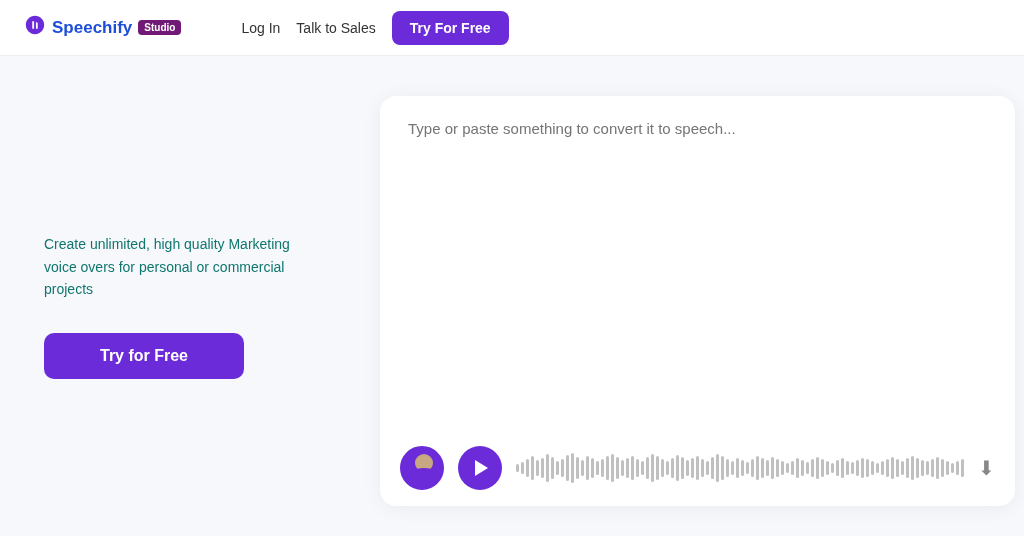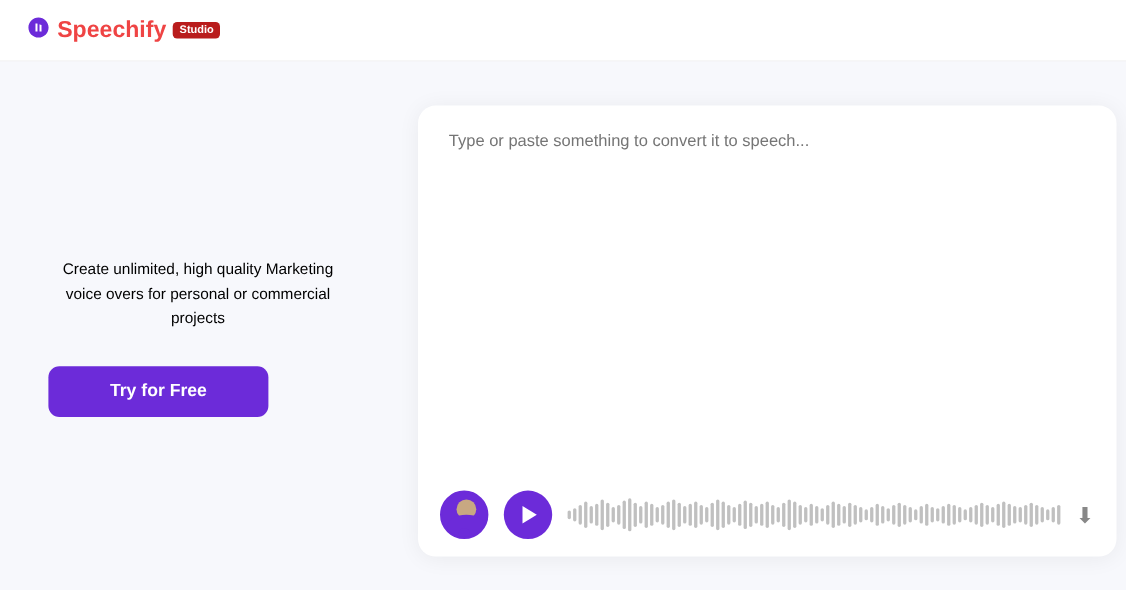--- a/index.html
+++ b/index.html
@@ -29,25 +29,25 @@
       text-decoration: none;
     }
     .brand-logo-icon {
       color: #6c2bd9;
       font-size: 22px;
       font-weight: 900;
       letter-spacing: -2px;
     }
     .brand-name {
       font-weight: 700;
-      font-size: 21px;
-      color: #ef4444;
+      font-size: 17px;
+      color: #1d4ed8;
     }
     .brand-badge {
-      background: #b91c1c;
+      background: #701a75;
       color: #fff;
       font-size: 10px;
       font-weight: 700;
       border-radius: 4px;
       padding: 2px 6px;
     }
     .nav-links {
       display: flex;
       align-items: center;
       gap: 28px;
@@ -106,24 +106,23 @@
     }
     .hero-title {
       font-size: 30px;
       font-weight: 800;
       color: #111;
       line-height: 1.25;
       margin-bottom: 20px;
     }
     .hero-subtitle {
       font-size: 14px;
-      color: #000000;
+      color: #0f766e;
       line-height: 1.6;
       margin-bottom: 32px;
-      text-align: center;
     }
     .try-free-btn {
       background: #6c2bd9;
       color: #fff;
       border: none;
       border-radius: 10px;
       padding: 14px 32px;
       font-size: 16px;
       font-weight: 700;
       cursor: pointer;
@@ -269,20 +268,25 @@
       <svg width="22" height="22" viewBox="0 0 24 24" fill="#6c2bd9">
         <path d="M12 2C6.48 2 2 6.48 2 12s4.48 10 10 10 10-4.48 10-10S17.52 2 12 2zm-1 14H9V8h2v8zm4 0h-2V8h2v8z"></path>
         <path d="M6 7 Q9 4 12 7 Q15 10 18 7" stroke="#6c2bd9" stroke-width="2" fill="none"></path>
       </svg>
     </span>
     <span class="brand-name">Speechify</span>
     <span class="brand-badge">Studio</span>
   </a>
 
 
+  <div class="nav-actions">
+    <a class="nav-login" href="#">Log In</a>
+    <a class="nav-talk-sales" href="#">Talk to Sales</a>
+    <button class="nav-try-free">Try For Free</button>
+  </div>
 </nav>
 
 <div class="main-content">
 
   <div class="left-panel">
     <p class="hero-subtitle">Create unlimited, high quality Marketing voice overs for personal or commercial projects</p>
     <button class="try-free-btn">Try for Free</button>
   </div>
 
   <div class="right-panel">

